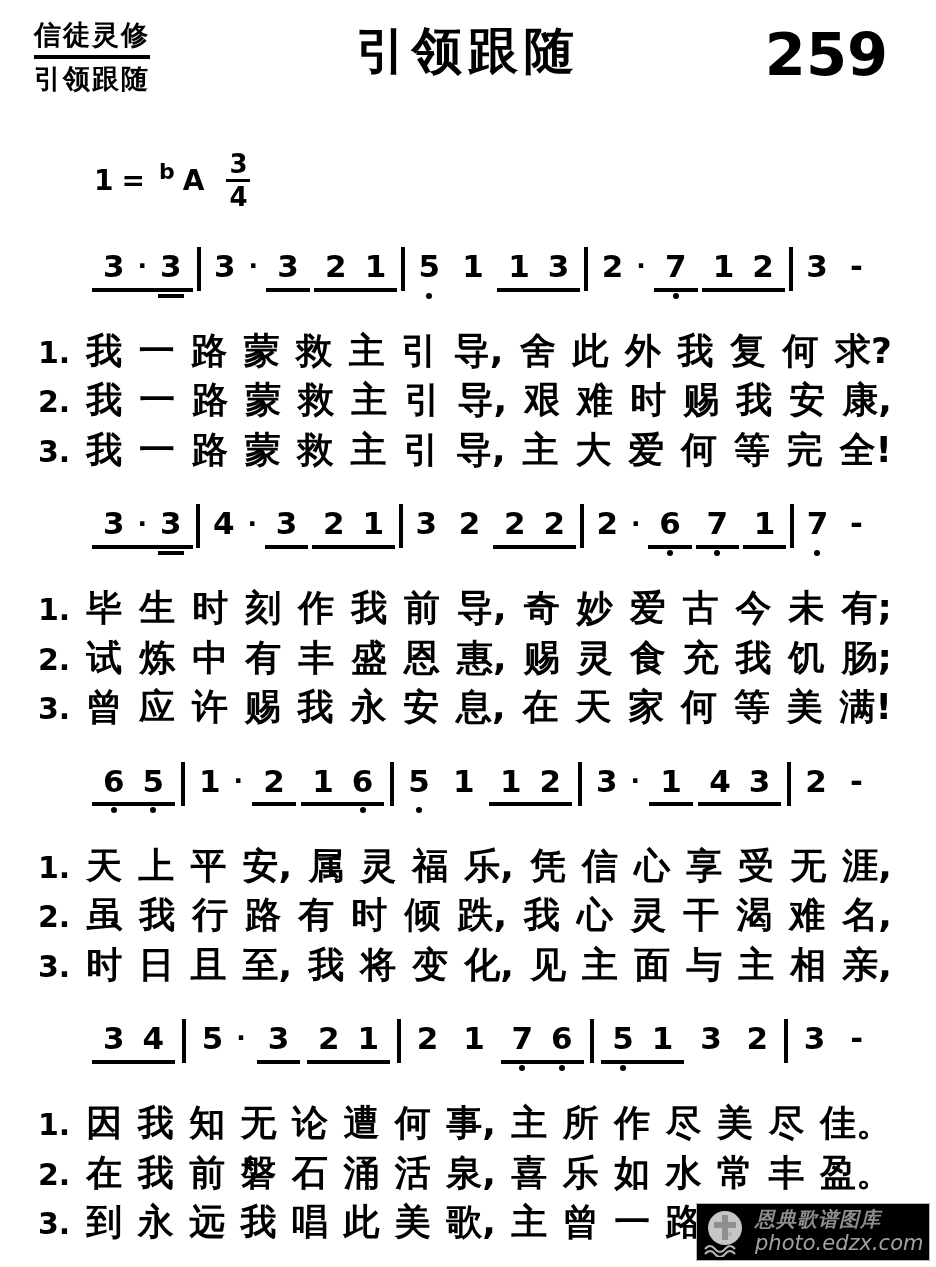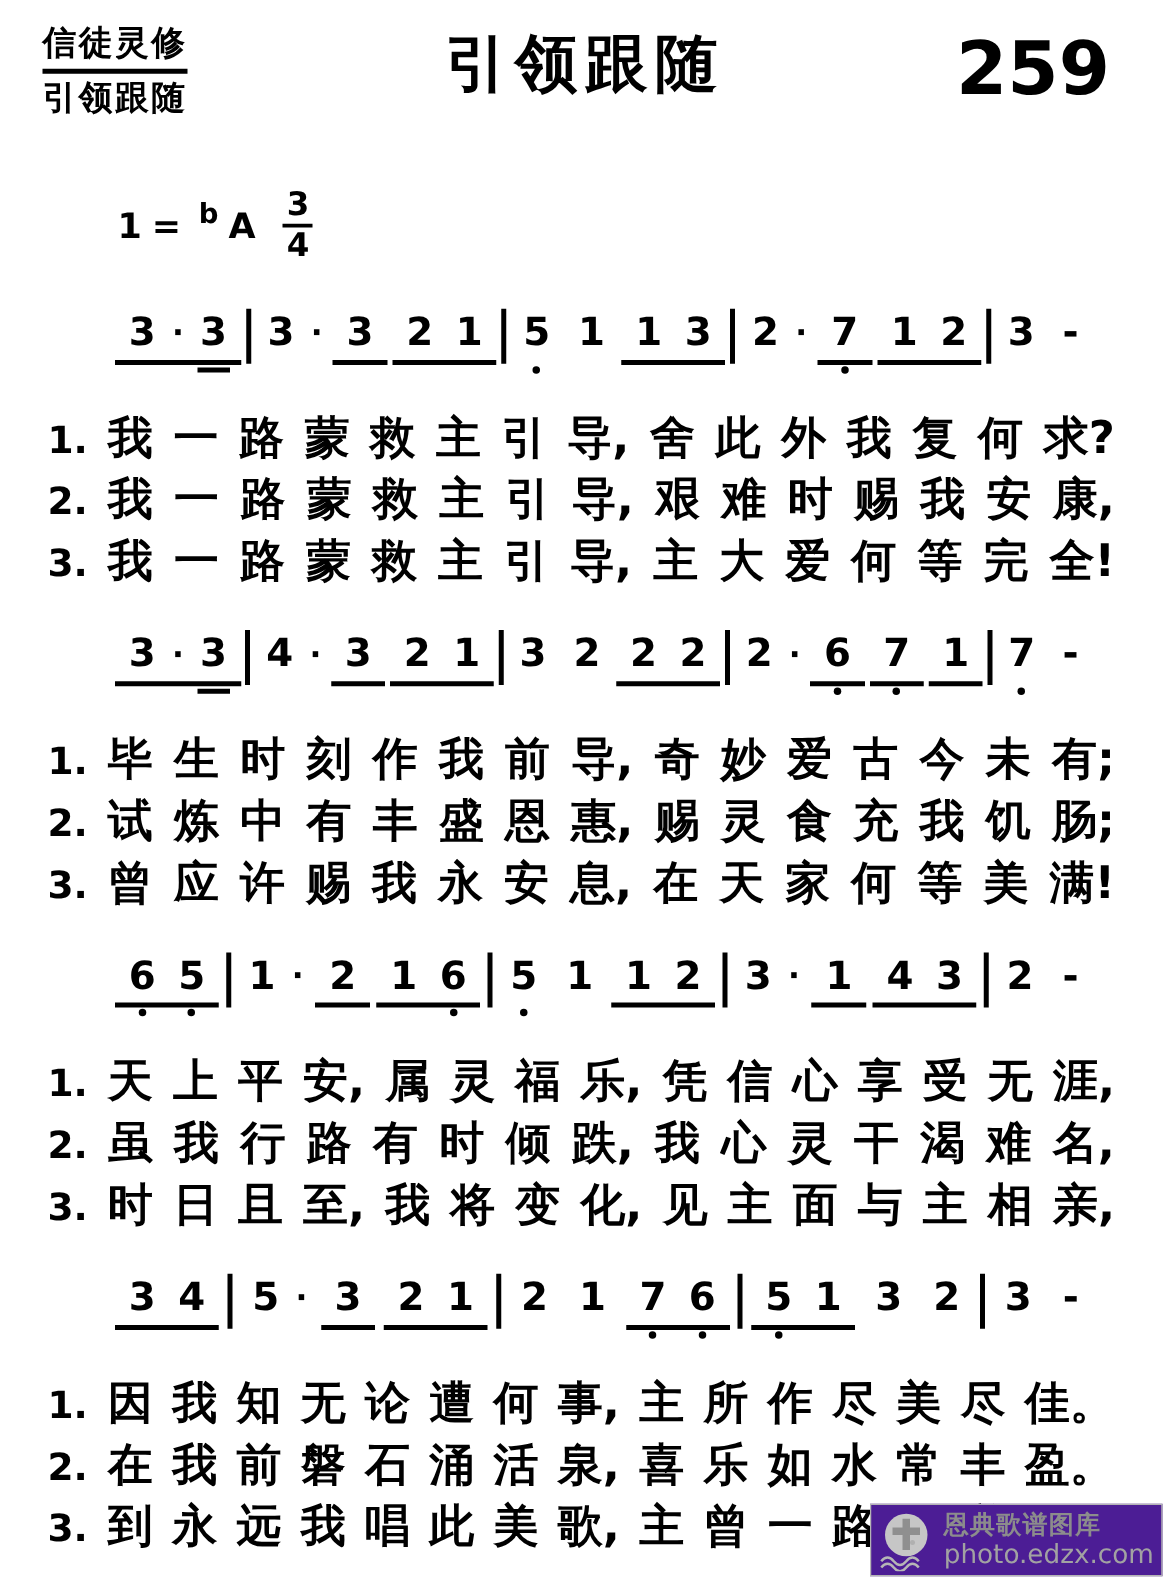--- a/index.html
+++ b/index.html
@@ -41,21 +41,21 @@
   .bar{width:4px;height:44px;background:#000;margin-top:-3px;}
   
   .lyric-block{padding:0 44px 0 38px;}
   .lyric-row{display:flex;align-items:baseline;margin-bottom:7px;}
   .vnum{font-size:30px;font-weight:700;margin-right:16px;flex:0 0 auto;}
   .chars{flex:1;display:flex;justify-content:space-between;}
   .ch{font-size:36px;font-weight:700;line-height:1.18;white-space:nowrap;}
   
   .watermark{
     position:absolute;right:6px;bottom:6px;width:232px;height:56px;
-    border:1px solid #b4b4b4;display:flex;align-items:center;background:#4c1d95;
+    border:1px solid #b4b4b4;display:flex;align-items:center;background:#000000;font-style:italic;
   }
   .wm-logo{flex:0 0 58px;display:flex;justify-content:center;}
   .wm-text{display:flex;flex-direction:column;line-height:1.15;}
   .wm-line1{font-size:20px;font-weight:700;color:#8c8c8c;letter-spacing:1px;}
   .wm-line2{font-size:21px;color:#a2a2a2;}
 </style>
 </head>
 <body>
 
 <div class="page">

